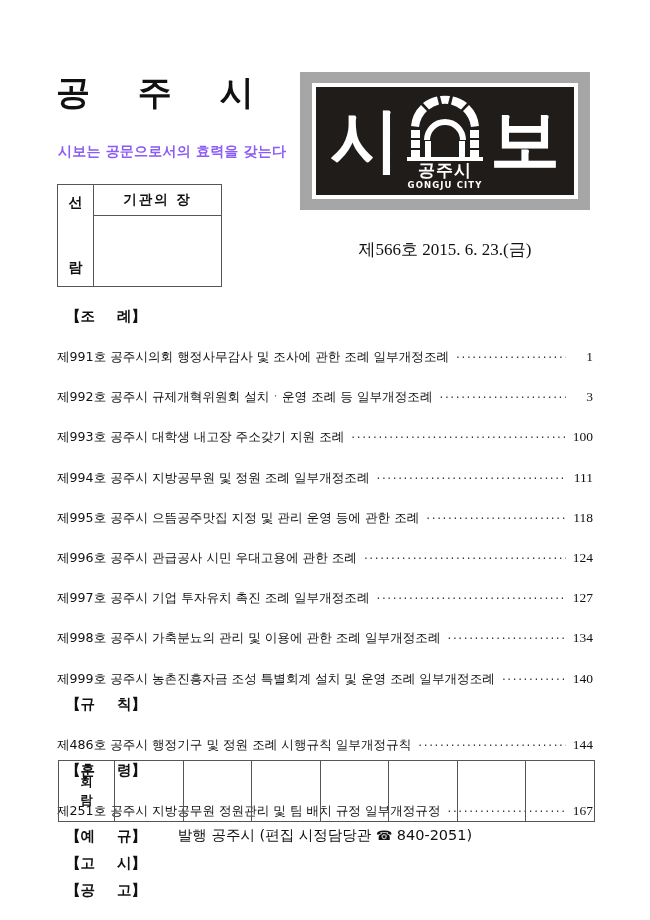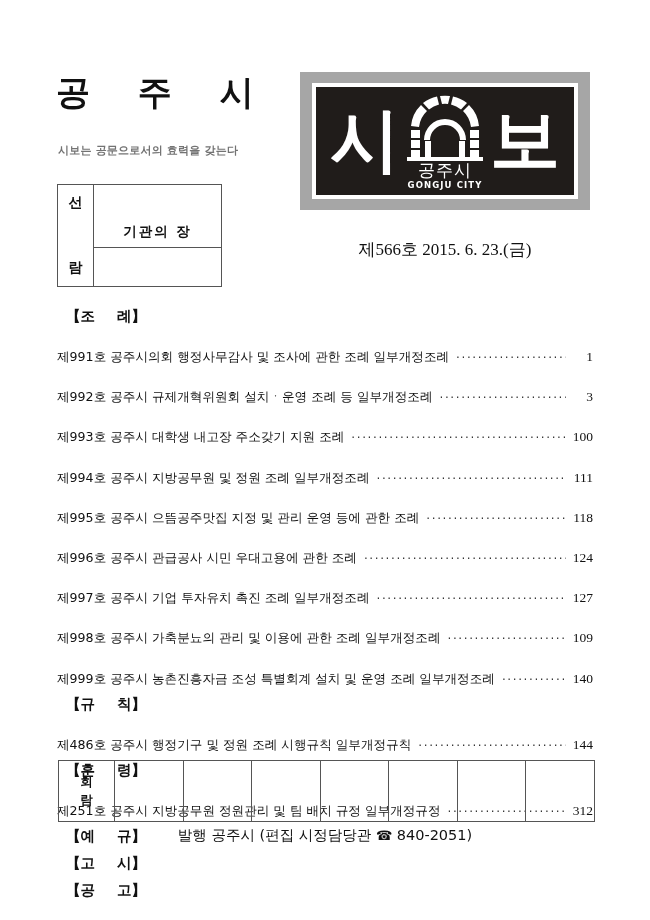--- a/index.html
+++ b/index.html
@@ -33,25 +33,25 @@
     letter-spacing: 18px;
     font-family: "DejaVu Sans", "Liberation Sans", sans-serif;
     color: #111;
     white-space: nowrap;
   }
 
   #tagline {
     position: absolute;
     left: 58px;
     top: 143px;
-    font-size: 11px;
+    font-size: 14px;
     font-weight: bold;
     letter-spacing: 0.2px;
     font-family: "DejaVu Sans", "Liberation Sans", sans-serif;
-    color: #737373;
+    color: #8b5cf6;
     white-space: nowrap;
   }
 
   
   #approval-box {
     position: absolute;
     left: 57px;
     top: 184px;
     width: 165px;
     height: 103px;
@@ -82,21 +82,20 @@
     height: 31px;
     border-bottom: 1.2px solid #555;
     box-sizing: border-box;
     display: flex;
     align-items: center;
     justify-content: center;
     font-family: "DejaVu Sans", "Liberation Sans", sans-serif;
     font-size: 13.5px;
     font-weight: bold;
     letter-spacing: 2px;
-    margin-top: 32px;
   }
   #approval-body {
     flex: 1;
   }
 
   
   #logo-frame {
     position: absolute;
     left: 300px;
     top: 72px;
@@ -140,21 +139,21 @@
     transform: translateX(-50%);
     width: 112px;
     height: 106px;
     text-align: center;
   }
   #emblem-arch { display: block; margin: 0 auto; }
   #emblem-kr {
     color: #fff;
     font-family: "DejaVu Sans", "Liberation Sans", sans-serif;
     font-size: 17px;
-    font-weight: normal;
+    font-weight: bold;
     letter-spacing: 1px;
     line-height: 1.05;
     margin-top: 1px;
   }
   #emblem-en {
     color: #fff;
     font-family: "DejaVu Sans", "Liberation Sans", sans-serif;
     font-size: 8.5px;
     font-weight: bold;
     letter-spacing: 1.1px;
@@ -363,38 +362,38 @@
       <span class="toc-page">124</span>
     </div>
     <div class="toc-row">
       <span class="toc-title">제997호 공주시 기업 투자유치 촉진 조례 일부개정조례</span>
       <span class="toc-leader">................................................................................................................................................................</span>
       <span class="toc-page">127</span>
     </div>
     <div class="toc-row">
       <span class="toc-title">제998호 공주시 가축분뇨의 관리 및 이용에 관한 조례 일부개정조례</span>
       <span class="toc-leader">................................................................................................................................................................</span>
-      <span class="toc-page">109</span>
+      <span class="toc-page">134</span>
     </div>
     <div class="toc-row">
       <span class="toc-title">제999호 공주시 농촌진흥자금 조성 특별회계 설치 및 운영 조례 일부개정조례</span>
       <span class="toc-leader">................................................................................................................................................................</span>
       <span class="toc-page">140</span>
     </div>
     <div class="section-head"><span>【</span><span>규</span><span class="sh-gap"></span><span>칙</span><span>】</span></div>
     <div class="toc-row">
       <span class="toc-title">제486호 공주시 행정기구 및 정원 조례 시행규칙 일부개정규칙</span>
       <span class="toc-leader">................................................................................................................................................................</span>
       <span class="toc-page">144</span>
     </div>
     <div class="section-head"><span>【</span><span>훈</span><span class="sh-gap"></span><span>령</span><span>】</span></div>
     <div class="toc-row">
       <span class="toc-title">제251호 공주시 지방공무원 정원관리 및 팀 배치 규정 일부개정규정</span>
       <span class="toc-leader">................................................................................................................................................................</span>
-      <span class="toc-page">312</span>
+      <span class="toc-page">167</span>
     </div>
     <div class="section-head"><span>【</span><span>예</span><span class="sh-gap"></span><span>규</span><span>】</span></div>
     <div class="section-head"><span>【</span><span>고</span><span class="sh-gap"></span><span>시</span><span>】</span></div>
     <div class="section-head"><span>【</span><span>공</span><span class="sh-gap"></span><span>고</span><span>】</span></div>
   </div>
 
 <div id="circulation">
   <div class="circ-cell label">
     <span>회</span>
     <span>람</span>

